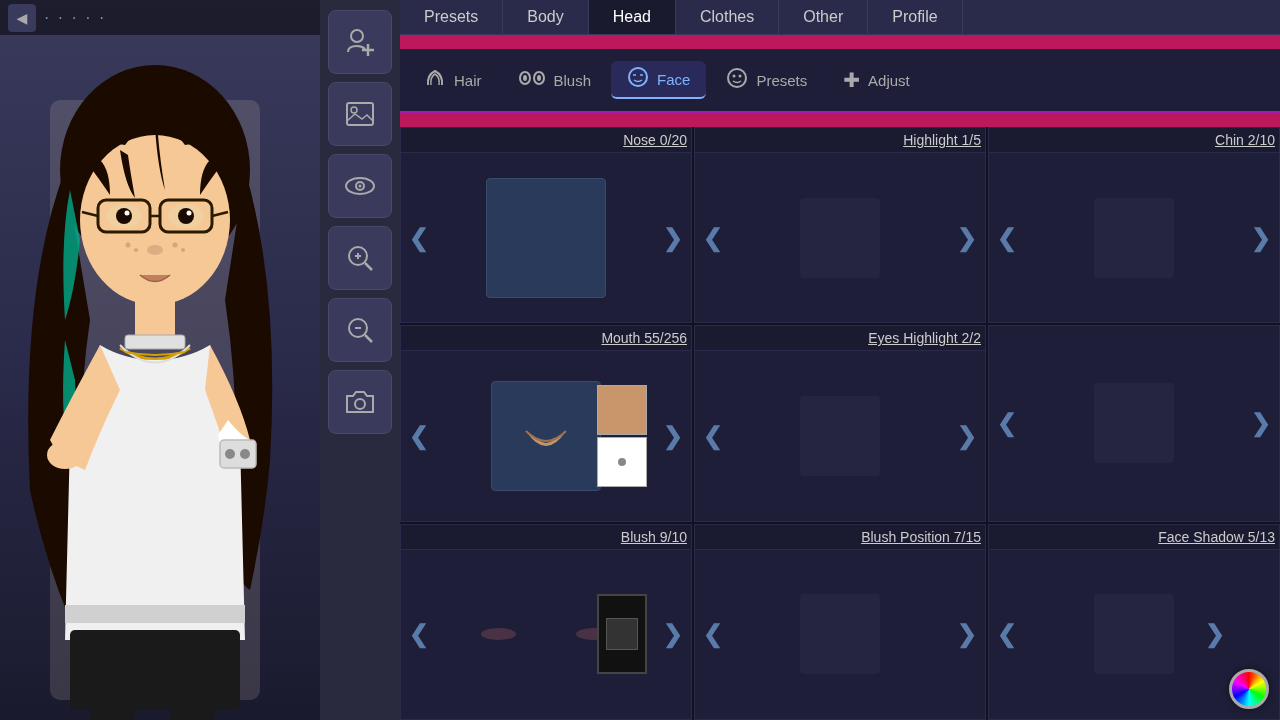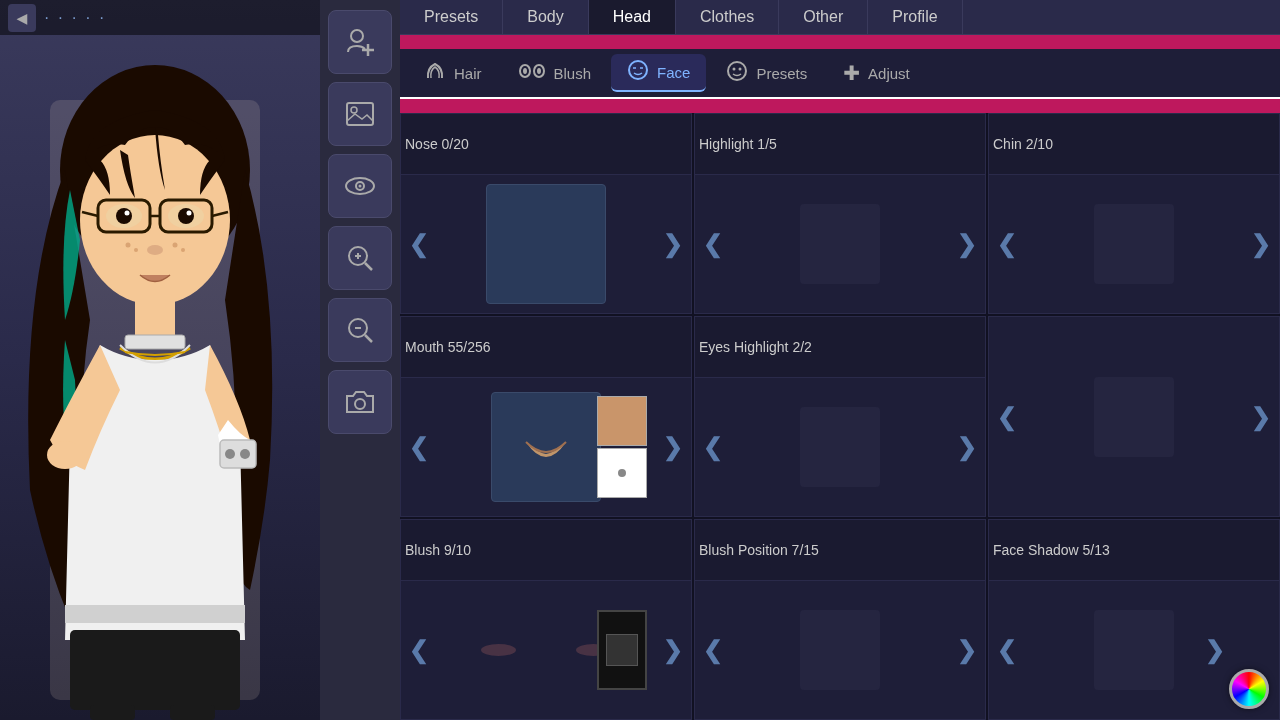--- a/index.html
+++ b/index.html
@@ -100,27 +100,27 @@
       cursor: pointer;
       border-right: 1px solid #3a3a5c;
     }
     .nav-item.active {
       background: #1a1a2e;
       color: #fff;
     }
 
     
     .sub-nav {
-      height: 50px;
+      height: 64px;
       background: #1e1e38;
       display: flex;
       align-items: center;
       padding: 6px 8px;
       gap: 4px;
-      border-bottom: 2px solid #ffffff;
+      border-bottom: 2px solid #a21caf;
     }
 
     .sub-nav-btn {
       height: 38px;
       padding: 0 16px;
       border-radius: 6px;
       display: flex;
       align-items: center;
       gap: 8px;
       color: #aaa;
@@ -155,23 +155,24 @@
       display: flex;
       flex-direction: column;
       position: relative;
       border: 1px solid #2a2a4a;
     }
 
     .cell-header {
       background: #1a1a30;
       color: #ccc;
       font-size: 14px;
-      text-align: left;
-      padding: 22px 4px;
+      text-align: right;
+      padding: 4px 4px;
       border-bottom: 1px solid #2a2a4a;
+      text-decoration: underline;
     }
 
     .cell-content {
       flex: 1;
       display: flex;
       align-items: center;
       justify-content: center;
       position: relative;
     }
 

